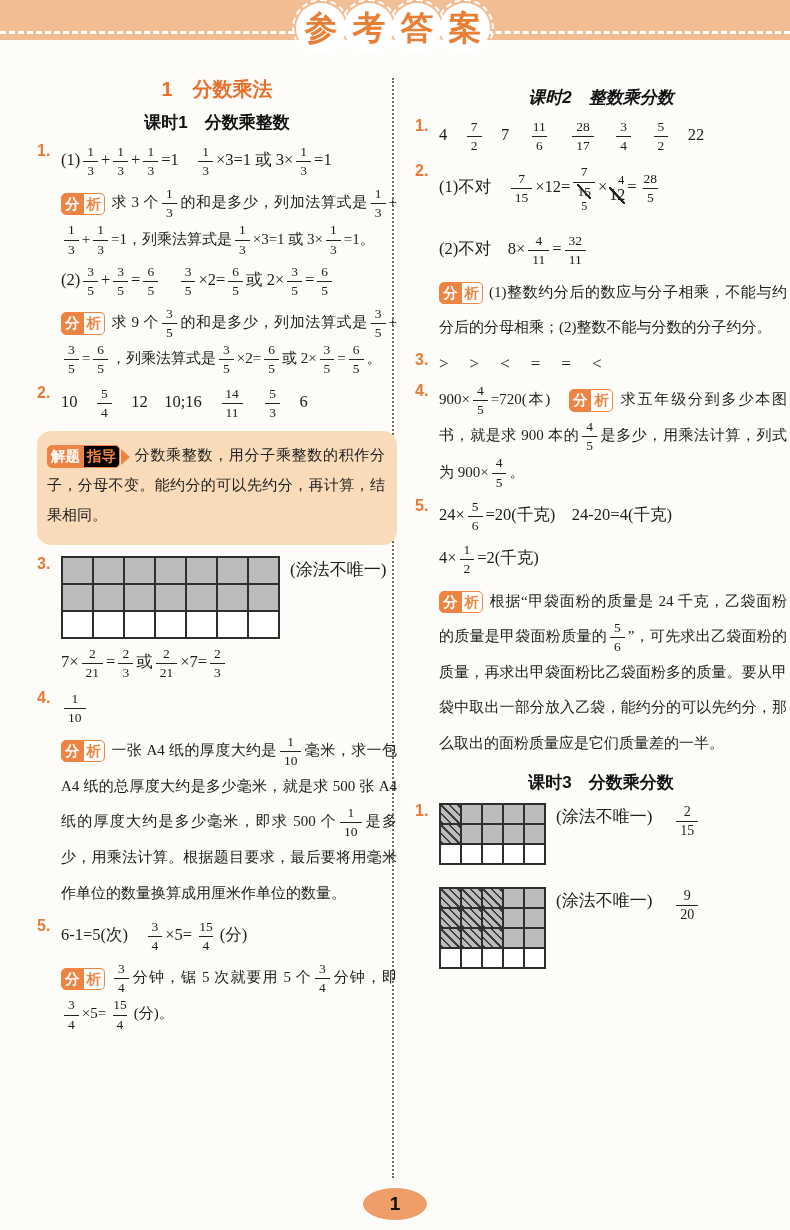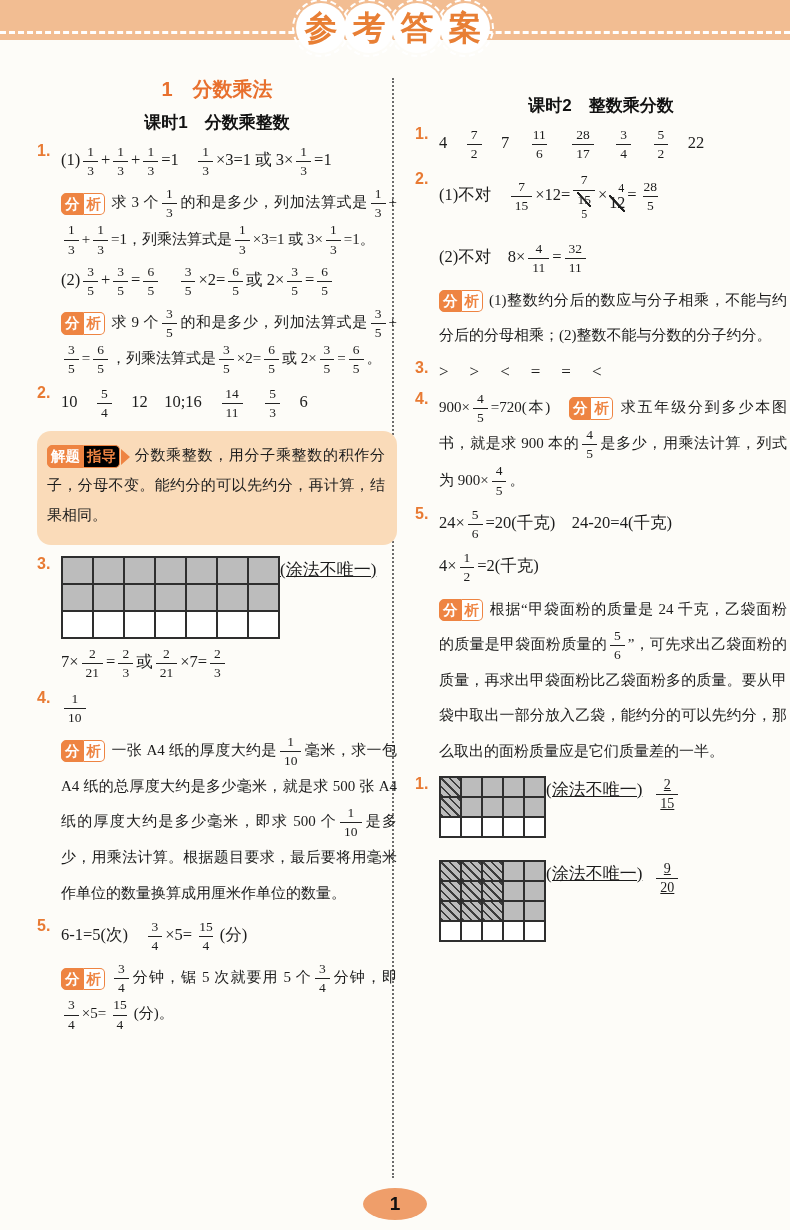--- a/index.html
+++ b/index.html
@@ -55,21 +55,21 @@
   .guide-box{background:#fadbb9;border-radius:14px;padding:9px 12px 15px 10px;margin:6px 0 8px;
              font-size:15px;line-height:2.0;text-align:justify;}
   .gbadge{display:inline-flex;align-items:center;vertical-align:middle;margin-right:4px;
           font-family:"Liberation Sans",sans-serif;font-weight:bold;font-size:14.5px;line-height:1;}
   .gbadge .bl{background:#ee8442;color:#fff;border:1.5px solid #ee8442;border-radius:5px 0 0 5px;padding:3px 3px;}
   .gbadge .br{background:#000000;color:#ee8442;border:1.5px solid #ee8442;border-left:none;
               border-radius:0 5px 5px 0;padding:3px 3px;}
   .gbadge .arrow{width:0;height:0;border-left:9px solid #ee8442;border-top:8px solid transparent;
                  border-bottom:8px solid transparent;margin-left:1px;}
   
-  .grid-row{display:flex;align-items:flex-start;gap:0;padding:3px 0;text-decoration:underline;}
+  .grid-row{display:flex;align-items:flex-start;gap:10px;padding:3px 0;}
   .fgrid{display:grid;border:1.6px solid #2e2e2e;background:#fff;}
   .fgrid .cell{border:0.8px solid #2e2e2e;box-sizing:border-box;}
   .fgrid .cell.gray{background:#bcbcbc;}
   .fgrid .cell.hatch{background-color:#bcbcbc;
      background-image:repeating-linear-gradient(45deg,#3c3c3c 0 1.6px,transparent 1.6px 6px);}
   .grid-note{font-size:17px;white-space:nowrap;padding-top:2px;}
   .grid-ans{margin-left:14px;margin-top:2px;font-size:14px;}
   
   .page-ellipse{position:absolute;left:363px;top:1188px;width:64px;height:32px;background:#ef9e6a;
                 border-radius:50%;display:flex;align-items:center;justify-content:center;}
@@ -310,21 +310,21 @@
                 <span class="den">4</span>
               </span><span>×5=</span><span class="frac">
                 <span class="num">15</span>
                 <span class="den">4</span>
               </span><span>(分)。</span></span></div>
       </div>
     </div>
   </div>
 
   <div class="col-right">
-    <div class="lesson-title" style="margin-top:32px;">课时2　整数乘分数</div>
+    <div class="lesson-title" style="margin-top:24px;font-style:italic;">课时2　整数乘分数</div>
 
     <div class="block">
       <div class="marker">1.</div>
       <div class="bbody">
           <div class="eqline"><span>4　</span><span class="frac">
               <span class="num">7</span>
               <span class="den">2</span>
             </span><span>　7　</span><span class="frac">
               <span class="num">11</span>
               <span class="den">6</span>
@@ -412,20 +412,21 @@
         <div class="para"><span class="abadge">
               <span class="bl">分</span>
               <span class="br">析</span>
             </span><span><span>根据“甲袋面粉的质量是 24 千克，乙袋面粉的质量是甲袋面粉质量的</span><span class="frac">
                 <span class="num">5</span>
                 <span class="den">6</span>
               </span><span>”，可先求出乙袋面粉的质量，再求出甲袋面粉比乙袋面粉多的质量。要从甲袋中取出一部分放入乙袋，能约分的可以先约分，那么取出的面粉质量应是它们质量差的一半。</span></span></div>
       </div>
     </div>
 
+    <div class="lesson-title">课时3　分数乘分数</div>
 
     <div class="block">
       <div class="marker">1.</div>
       <div class="bbody">
         <div class="grid-row">
           <div class="fgrid" style="grid-template-columns: repeat(5, 21px); grid-template-rows: repeat(3, 20px);">
               <div class="cell gray hatch"></div>
               <div class="cell gray"></div>
               <div class="cell gray"></div>
               <div class="cell gray"></div>

